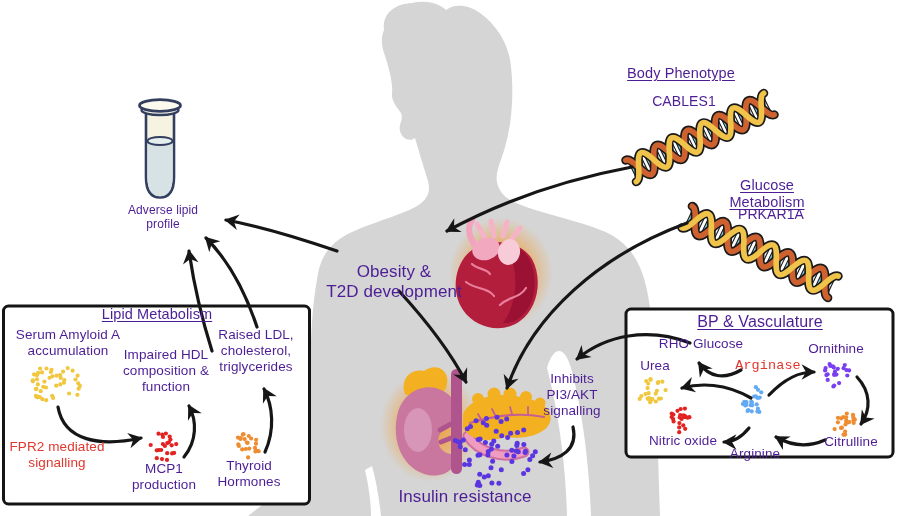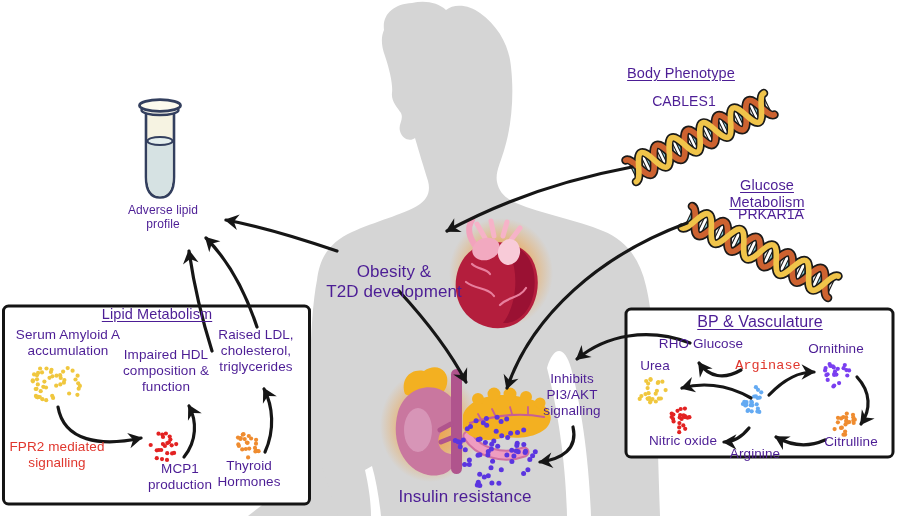--- a/index.html
+++ b/index.html
@@ -520,21 +520,21 @@
 <div class="lbl sm" style="left:68px;top:327px;">Serum Amyloid A
 accumulation</div>
 <div class="lbl sm" style="left:166px;top:347px;">Impaired HDL
 composition &amp;
 function</div>
 <div class="lbl sm" style="left:256px;top:327px;">Raised LDL,
 cholesterol,
 triglycerides</div>
 <div class="lbl sm red" style="left:57px;top:439px;">FPR2 mediated
 signalling</div>
-<div class="lbl sm" style="left:180px;top:461px;">MCP1
+<div class="lbl sm" style="left:164px;top:461px;">MCP1
 production</div>
 <div class="lbl sm" style="left:249px;top:458px;">Thyroid
 Hormones</div>
 
 <div class="lbl title" style="left:760px;top:312px;font-size:16px;">BP &amp; Vasculature</div>
 <div class="lbl sm" style="left:701px;top:336px;">RHO Glucose</div>
 <div class="lbl sm" style="left:655px;top:358px;">Urea</div>
 <div class="lbl sm red" style="left:768px;top:358px;font-family:Liberation Mono, monospace;">Arginase</div>
 <div class="lbl sm" style="left:836px;top:341px;">Ornithine</div>
 <div class="lbl sm" style="left:683px;top:433px;">Nitric oxide</div>

